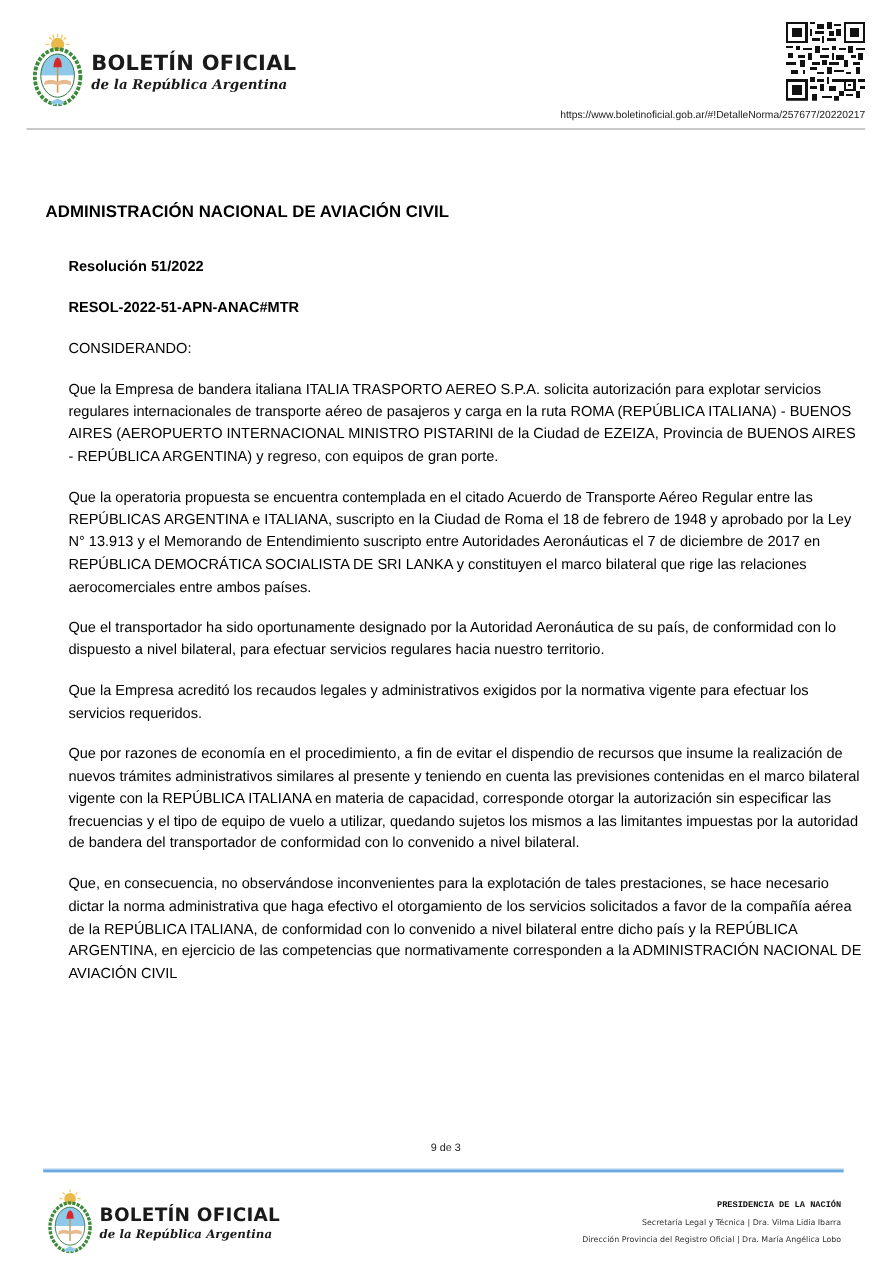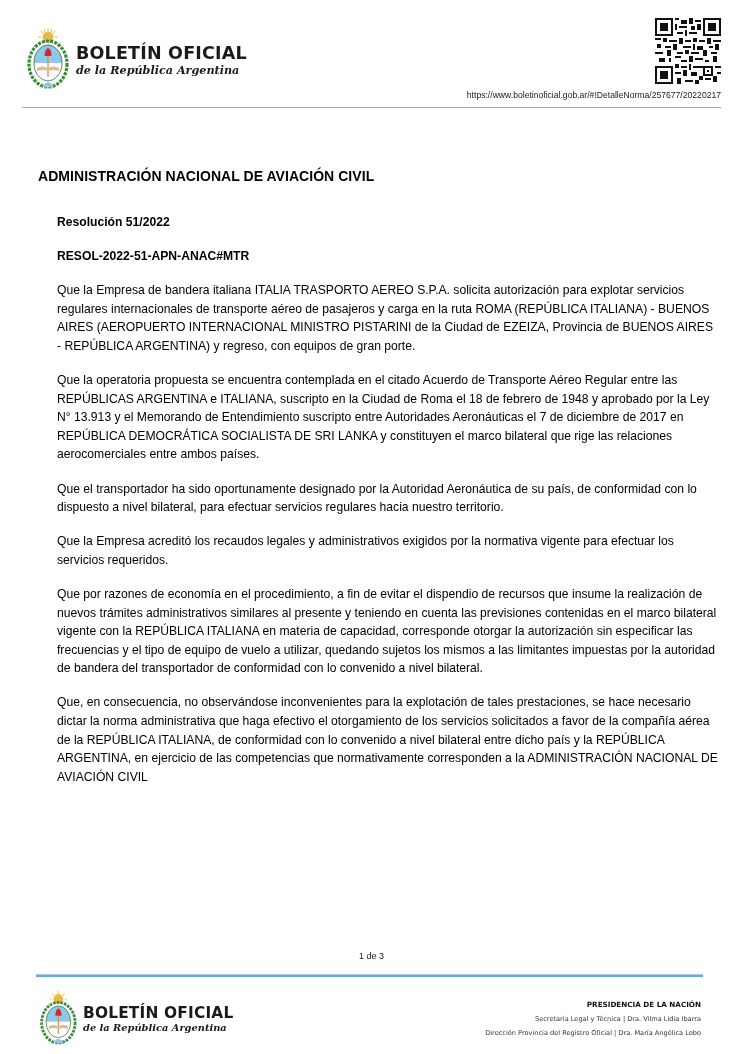--- a/index.html
+++ b/index.html
@@ -19,21 +19,21 @@
   
   .title { position: absolute; left: 38px; top: 168px; font-size: 14px; font-weight: bold; white-space: nowrap; letter-spacing: 0.05px; }
   .content { position: absolute; left: 57px; top: 213px; width: 662px; font-size: 12.15px; line-height: 18.6px; }
   .content p { margin: 0 0 15.5px 0; }
   .bold { font-weight: bold; }
 
   
   .pagenum { position: absolute; left: 0; width: 743px; top: 951px; text-align: center; font-size: 9px; color: #222; }
   .footer-rule { position: absolute; left: 36px; top: 974px; width: 667px; height: 2px; background: #6aa9df; border-top: 1px solid #a6cdf0; box-sizing: content-box; }
   .footer-right { position: absolute; right: 42px; top: 998px; text-align: right; font-family: "DejaVu Sans", sans-serif; font-size: 6.6px; line-height: 14px; color: #333; }
-  .footer-right .pres { font-weight: bold; font-size: 7.2px; color: #111; }
+  .footer-right .pres { font-weight: bold; font-size: 7.2px; color: #111; font-family: Liberation Mono, monospace; }
 </style>
 </head>
 <body>
 
 <div class="logo-wrap" style="left:26px; top:28px;">
   <div class="emblem">
     <svg width="44" height="64" viewBox="0 0 44 64">
 
       <g fill="#e9b949">
         <circle cx="22" cy="9" r="5.5"></circle>
@@ -154,29 +154,30 @@
 </div>
 
 <div class="url">https://www.boletinoficial.gob.ar/#!DetalleNorma/257677/20220217</div>
 <div class="header-rule"></div>
 
 <div class="title">ADMINISTRACIÓN NACIONAL DE AVIACIÓN CIVIL</div>
 
 <div class="content">
   <p class="bold">Resolución 51/2022</p>
   <p class="bold">RESOL-2022-51-APN-ANAC#MTR</p>
+  <p>CONSIDERANDO:</p>
   <p>Que la Empresa de bandera italiana ITALIA TRASPORTO AEREO S.P.A. solicita autorización para explotar servicios regulares internacionales de transporte aéreo de pasajeros y carga en la ruta ROMA (REPÚBLICA ITALIANA) - BUENOS AIRES (AEROPUERTO INTERNACIONAL MINISTRO PISTARINI de la Ciudad de EZEIZA, Provincia de BUENOS AIRES - REPÚBLICA ARGENTINA) y regreso, con equipos de gran porte.</p>
   <p>Que la operatoria propuesta se encuentra contemplada en el citado Acuerdo de Transporte Aéreo Regular entre las REPÚBLICAS ARGENTINA e ITALIANA, suscripto en la Ciudad de Roma el 18 de febrero de 1948 y aprobado por la Ley N° 13.913 y el Memorando de Entendimiento suscripto entre Autoridades Aeronáuticas el 7 de diciembre de 2017 en REPÚBLICA DEMOCRÁTICA SOCIALISTA DE SRI LANKA y constituyen el marco bilateral que rige las relaciones aerocomerciales entre ambos países.</p>
   <p>Que el transportador ha sido oportunamente designado por la Autoridad Aeronáutica de su país, de conformidad con lo dispuesto a nivel bilateral, para efectuar servicios regulares hacia nuestro territorio.</p>
   <p>Que la Empresa acreditó los recaudos legales y administrativos exigidos por la normativa vigente para efectuar los servicios requeridos.</p>
   <p>Que por razones de economía en el procedimiento, a fin de evitar el dispendio de recursos que insume la realización de nuevos trámites administrativos similares al presente y teniendo en cuenta las previsiones contenidas en el marco bilateral vigente con la REPÚBLICA ITALIANA en materia de capacidad, corresponde otorgar la autorización sin especificar las frecuencias y el tipo de equipo de vuelo a utilizar, quedando sujetos los mismos a las limitantes impuestas por la autoridad de bandera del transportador de conformidad con lo convenido a nivel bilateral.</p>
   <p>Que, en consecuencia, no observándose inconvenientes para la explotación de tales prestaciones, se hace necesario dictar la norma administrativa que haga efectivo el otorgamiento de los servicios solicitados a favor de la compañía aérea de la REPÚBLICA ITALIANA, de conformidad con lo convenido a nivel bilateral entre dicho país y la REPÚBLICA ARGENTINA, en ejercicio de las competencias que normativamente corresponden a la ADMINISTRACIÓN NACIONAL DE AVIACIÓN CIVIL</p>
 </div>
 
-<div class="pagenum">1 de 3</div>
+<div class="pagenum">9 de 3</div>
 <div class="footer-rule"></div>
 
 <div class="logo-wrap" style="left:39px; top:991px; transform: scale(0.88); transform-origin: left top;">
   <div class="emblem">
     <svg width="44" height="64" viewBox="0 0 44 64">
       <g fill="#e9b949">
         <circle cx="22" cy="9" r="5.5"></circle>
         <g stroke="#f0c866" stroke-width="1.2">
           <line x1="22" y1="0" x2="22" y2="3"></line>
             <line x1="15" y1="3" x2="17" y2="5"></line>

